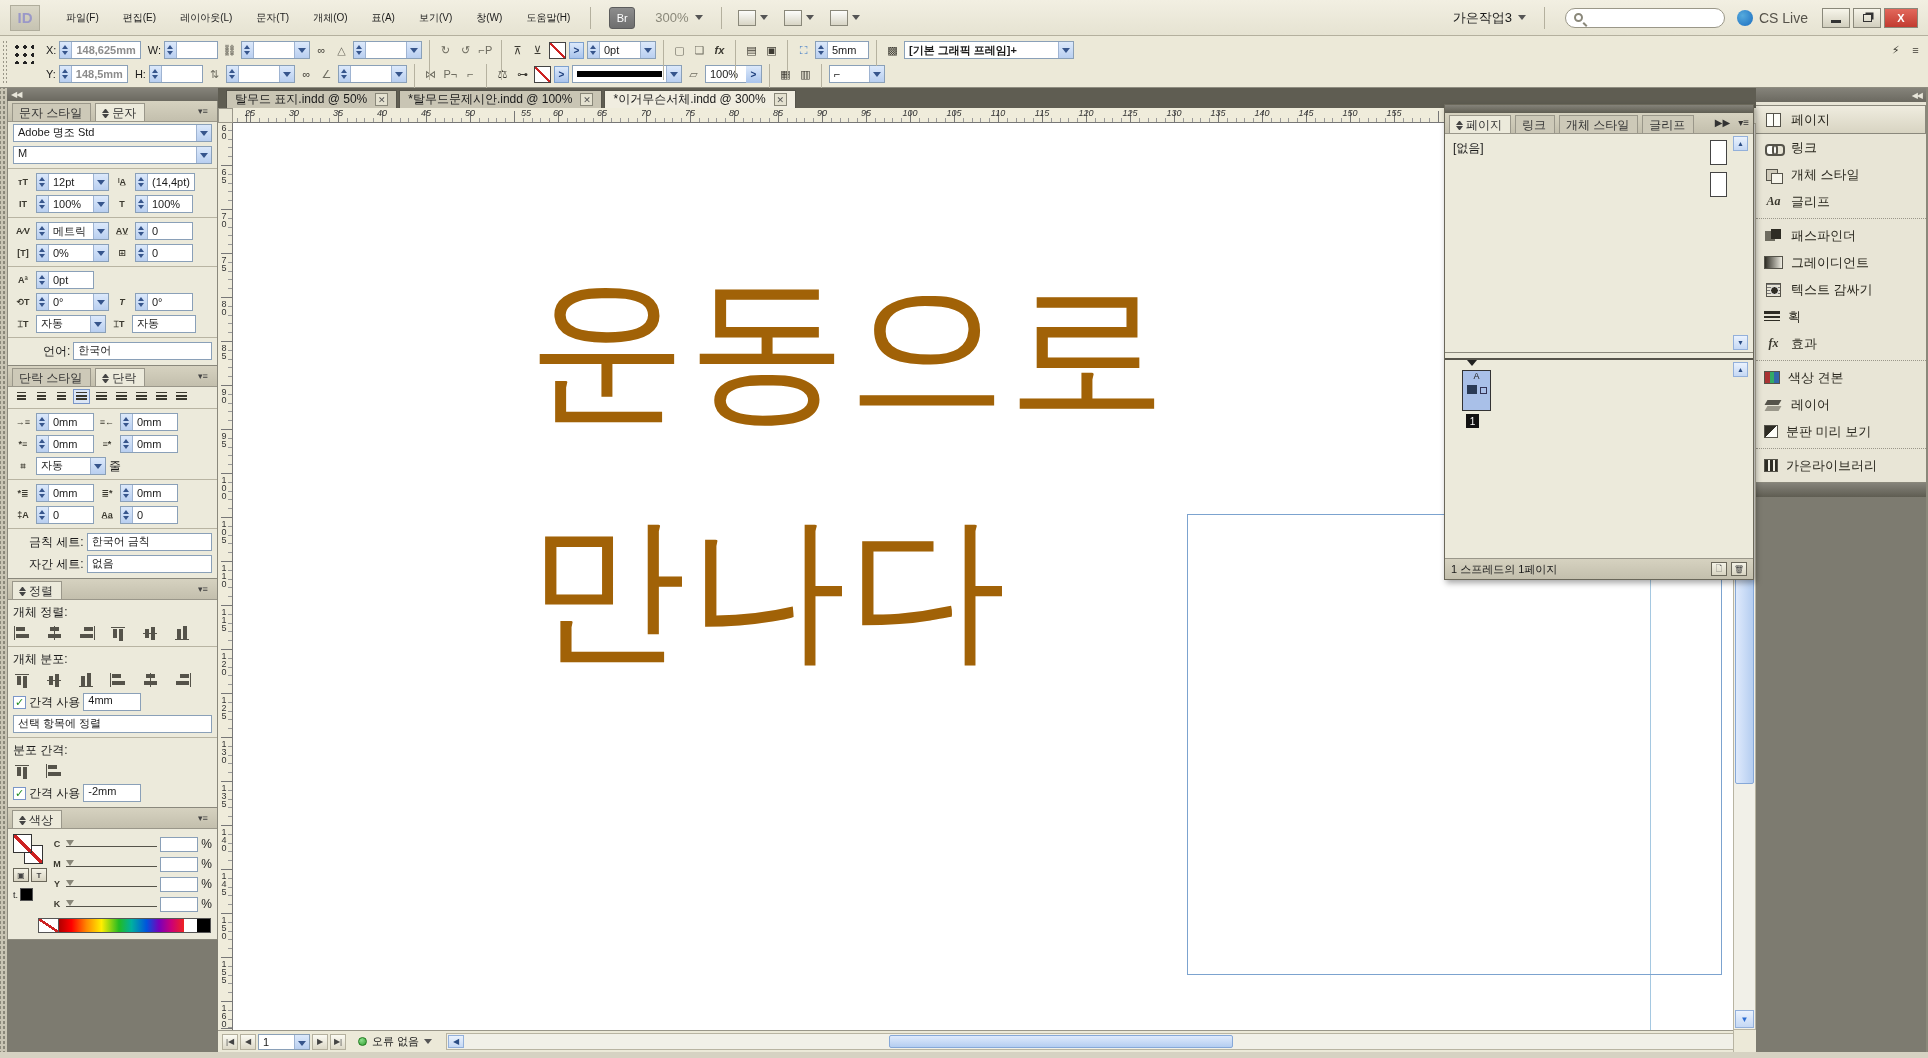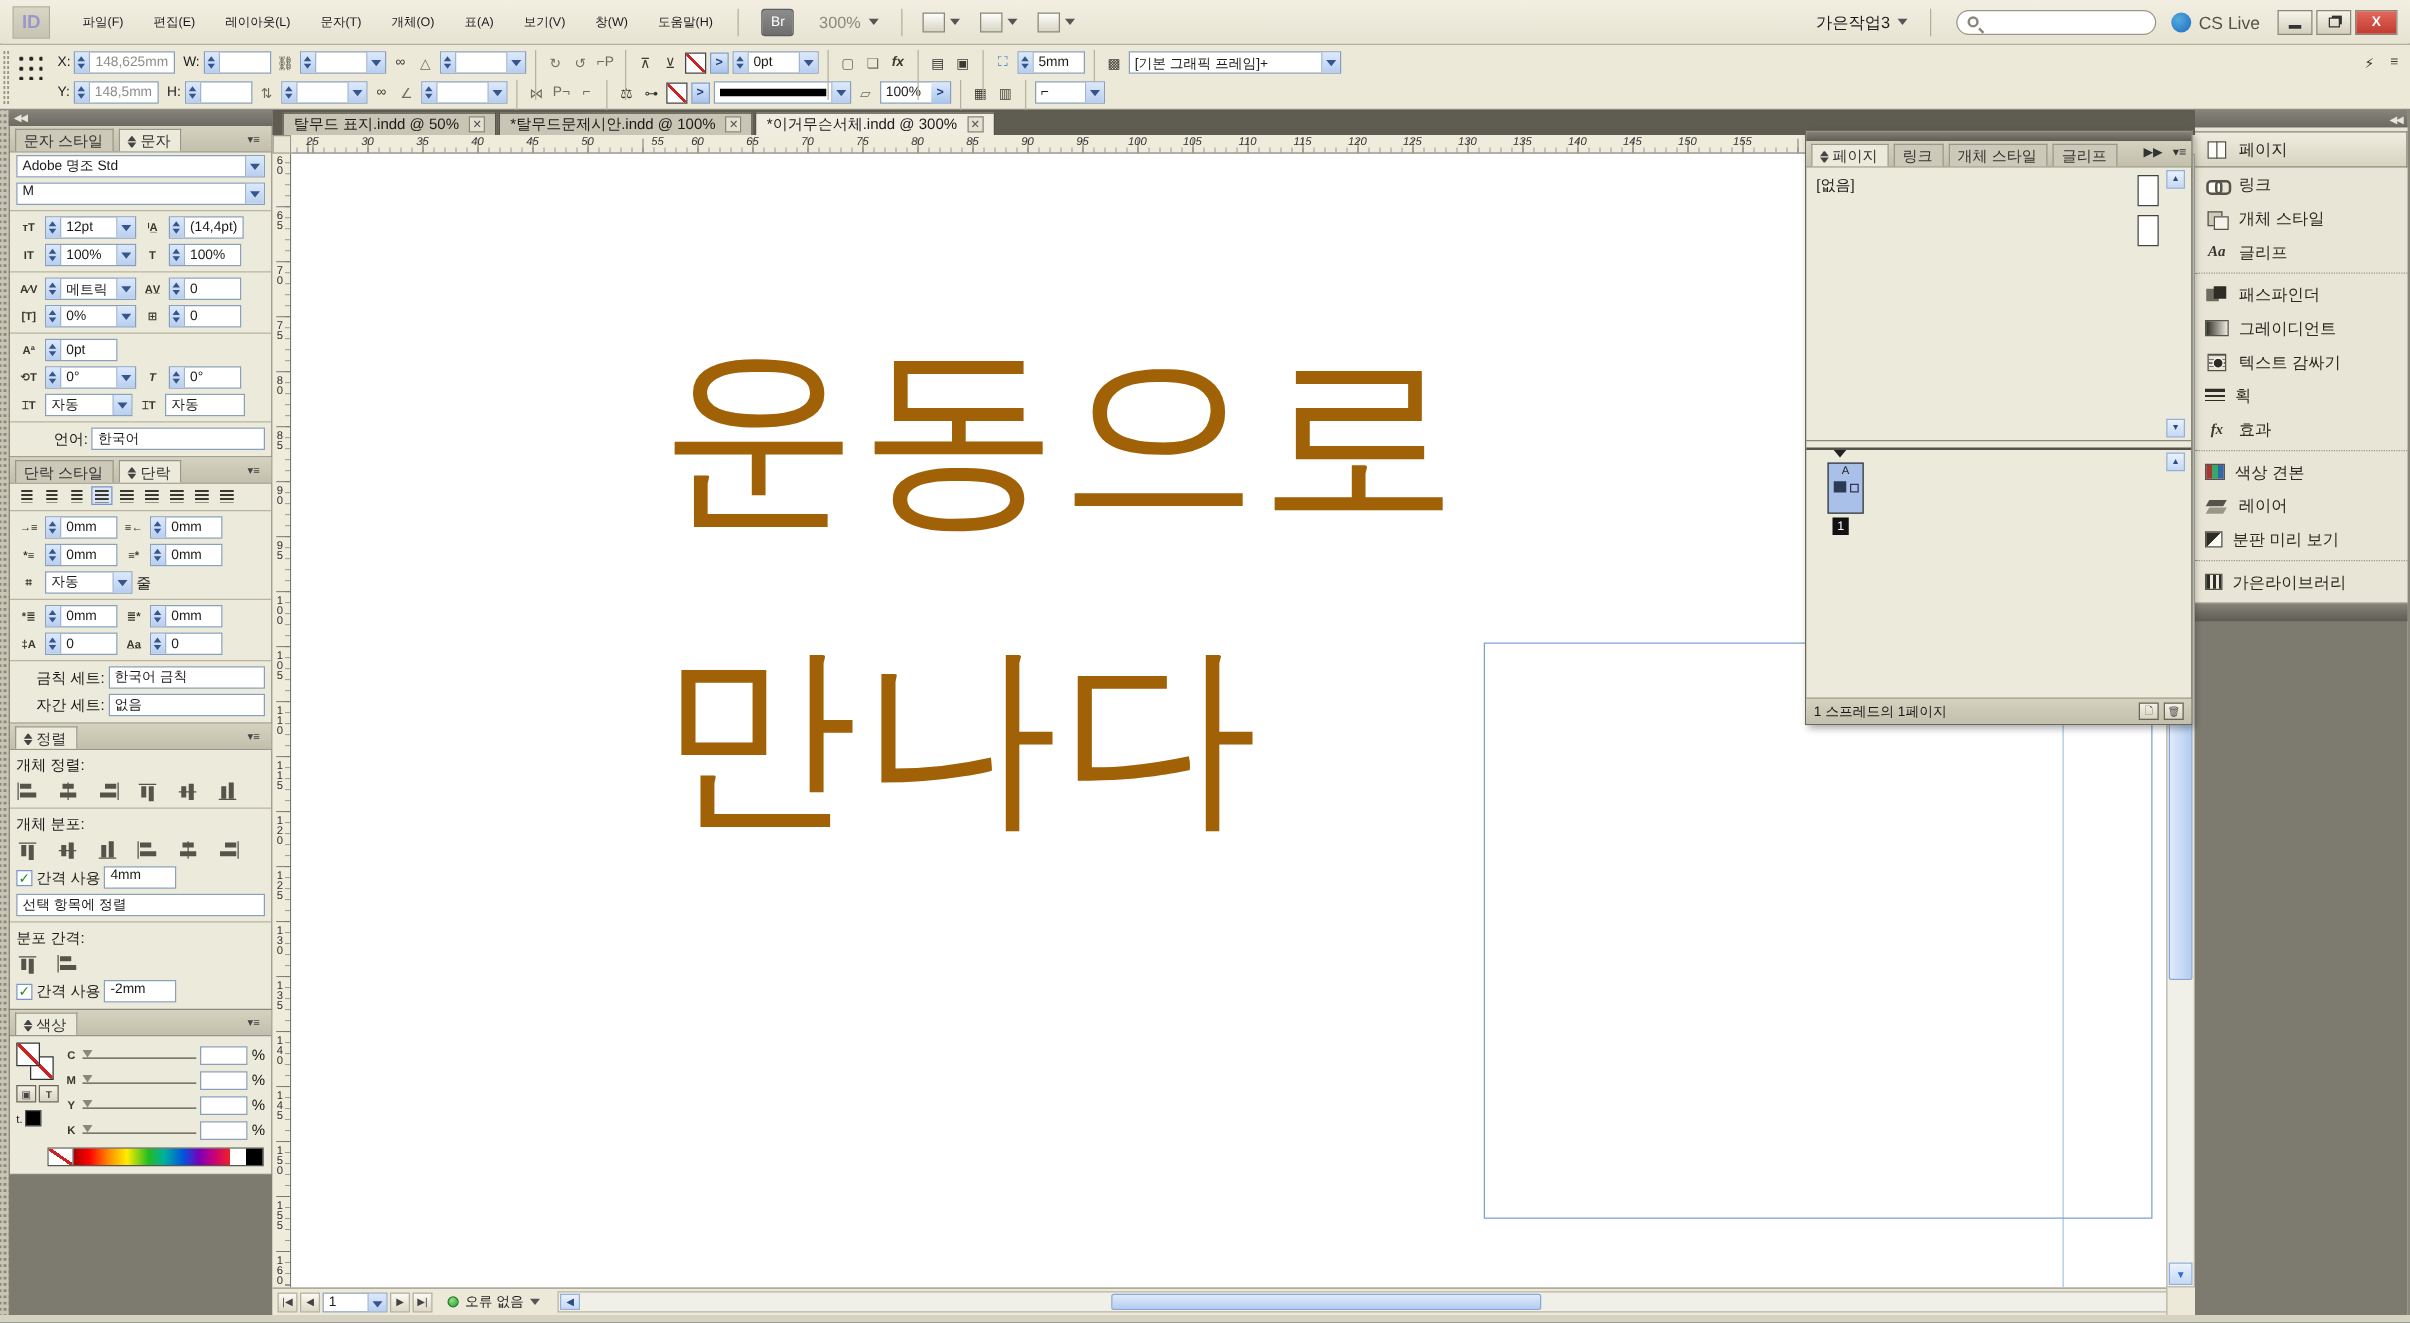--- a/index.html
+++ b/index.html
@@ -45,35 +45,35 @@
          background-image:radial-gradient(#9a9788 1px,transparent 1px);background-size:3px 4px;}
   .refgrid{position:absolute;left:12px;top:6px;width:22px;height:22px;
            background-image:radial-gradient(circle,#222 1.6px,transparent 1.8px);background-size:8px 8px;background-position:1px 1px;}
   .clabel{font-size:11px;margin-left:4px;}
   .sf{display:inline-flex;align-items:center;height:18px;border:1px solid #8aa0b8;background:#fff;flex:none;}
   .sf .sp{width:12px;height:100%;background:linear-gradient(#dce9fb,#b9cff0);border-right:1px solid #9fb4d2;position:relative;flex:none;}
   .sf .sp::before,.sf .sp::after{content:"";position:absolute;left:2px;border-left:3.5px solid transparent;border-right:3.5px solid transparent;}
   .sf .sp::before{top:3px;border-bottom:4px solid #36558c;}
   .sf .sp::after{bottom:3px;border-top:4px solid #36558c;}
   .sf .val{padding:0 4px;font-size:11px;min-width:40px;white-space:nowrap;}
-  .sf .dim{color:#8c8c8c;}
+  .sf .dim{color:#8c8c8c;font-weight:bold;}
   .dd{width:15px;height:100%;background:linear-gradient(#dce9fb,#b9cff0);border-left:1px solid #9fb4d2;position:relative;flex:none;}
   .dd::before{content:"";position:absolute;top:6px;left:3px;border:4.5px solid transparent;border-top:5px solid #36558c;}
   .cicon{width:17px;height:17px;border:1px solid transparent;display:flex;align-items:center;justify-content:center;
          font-size:11px;color:#6e6c60;flex:none;}
   .cicon.dark{color:#3c3a32;}
   .csep{width:1px;height:40px;background:#b6b2a0;margin:0 4px;align-self:flex-start;position:relative;top:2px;}
   .nonesw{width:17px;height:17px;background:#fff;border:1px solid #444;flex:none;
           background-image:linear-gradient(to top right,transparent 44%,#c22 44%,#c22 56%,transparent 56%);}
   .gobtn{width:15px;height:17px;background:linear-gradient(#dce9fb,#a9c4ec);border:1px solid #7da0ce;color:#1d3e7c;
          font-weight:bold;font-size:10px;display:flex;align-items:center;justify-content:center;flex:none;}
   .linefield{display:inline-flex;align-items:center;height:18px;border:1px solid #8aa0b8;background:#fff;width:110px;}
   .linefield .bar{flex:1;height:6px;background:#000;margin:0 4px;}
   .stylefield{display:inline-flex;align-items:center;height:18px;border:1px solid #8aa0b8;background:#fff;font-size:11px;}
-  .stylefield .val{padding:0 4px;white-space:nowrap;}
+  .stylefield .val{padding:0 4px;white-space:nowrap;font-weight:bold;}
 
   
   .leftdock{position:absolute;left:0;top:88px;width:218px;bottom:6px;background:#7d7b70;}
   .lgrip{position:absolute;left:0;top:0;width:7px;bottom:0;background:#c9c5b4;
          background-image:radial-gradient(#8a887a 1px,transparent 1px);background-size:4px 5px;background-position:2px 2px;}
   .lcollapse{position:absolute;left:7px;top:0;right:0;height:13px;background:linear-gradient(#85837a,#6b6960);color:#e8e6da;
              font-size:8px;display:flex;align-items:center;padding-left:4px;letter-spacing:-1px;}
   .lpanels{position:absolute;left:7px;top:13px;right:0;}
   .lpanel{border:1px solid #8a887c;border-top:none;background:#eceadb;}
   .phead{height:21px;background:linear-gradient(#d6d2c0,#c3bfad);display:flex;align-items:flex-end;position:relative;border-bottom:1px solid #9a978a;}

